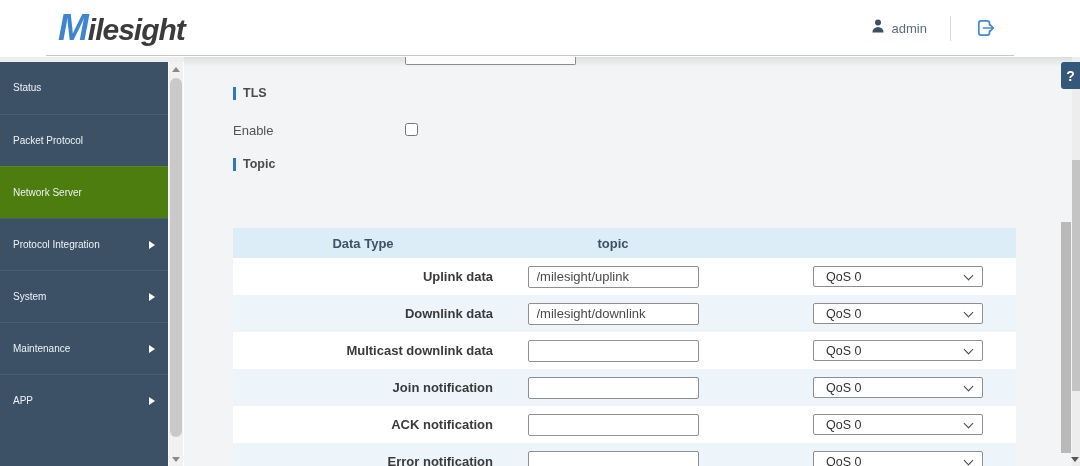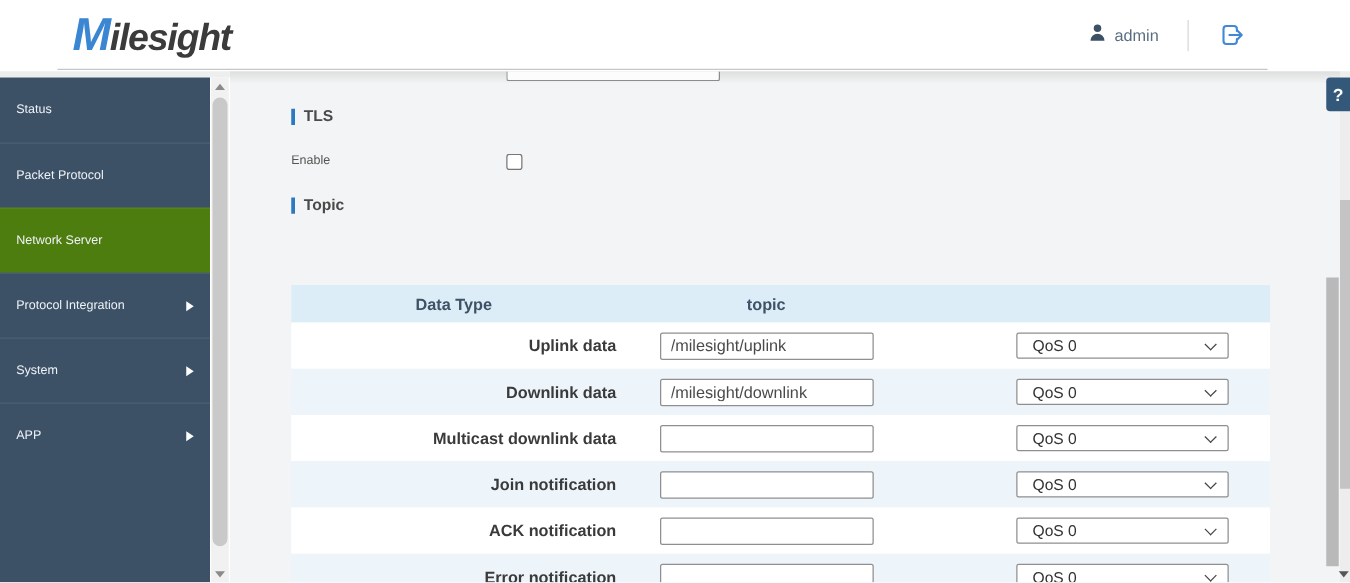--- a/index.html
+++ b/index.html
@@ -54,21 +54,21 @@
   .content::before { content:""; position:absolute; left:0; top:0; width:100%; height:10px;
                      background:linear-gradient(#dddfdf, rgba(243,244,245,0)); }
   .partial-input { position:absolute; left:221px; top:0; width:171px; height:8px;
                    border:1px solid #8c8c8c; border-top:none; background:#fcfcfc;
                    border-radius:0 0 2px 2px; }
   .section-hd { position:absolute; left:49px; display:flex; align-items:center; }
   .section-hd .bar { width:3px; height:13px; background:#2b7abf; margin-right:7px; }
   .section-hd .txt { font-size:12.5px; font-weight:bold; color:#4a4a4a; }
   .hd-tls   { top:29px; }
   .hd-topic { top:100px; }
-  .enable-label { position:absolute; left:49px; top:66px; font-size:10px; color:#555; }
+  .enable-label { position:absolute; left:49px; top:66px; font-size:13px; color:#555; }
   .enable-cb { position:absolute; left:221px; top:66px; width:13px; height:13px; cursor:pointer; }
 
   
   .topic-table { position:absolute; left:49px; top:171px; width:783px; }
   .t-head { height:30px; background:#dcedf8; display:flex; align-items:center; }
   .t-head .th1 { width:260px; text-align:center; font-size:13px; font-weight:bold; color:#3f5265; }
   .t-head .th2 { width:240px; text-align:center; font-size:13px; font-weight:bold; color:#3f5265; }
   .t-row { height:37px; display:flex; align-items:center; background:#fff; }
   .t-row.alt { background:#edf5fb; }
   .cell-label { width:260px; text-align:right; font-size:13px; font-weight:bold; color:#3a3a3a; }
@@ -141,20 +141,24 @@
     </div>
     <div class="side-item">
       <span>Protocol Integration</span>
       <span class="side-arrow"></span>
     </div>
     <div class="side-item">
       <span>System</span>
       <span class="side-arrow"></span>
     </div>
     <div class="side-item">
+      <span>Maintenance</span>
+      <span class="side-arrow"></span>
+    </div>
+    <div class="side-item">
       <span>APP</span>
       <span class="side-arrow"></span>
     </div>
   </div>
 
   <div class="side-scroll">
     <div class="scroll-btn" style="top:0;">
         <span class="tri-up"></span>
       </div>
     <div class="thumb"></div>

